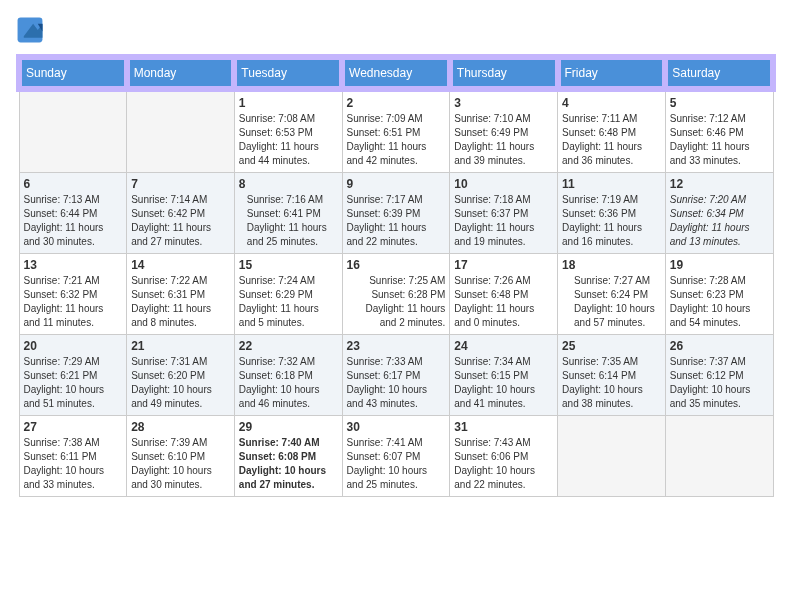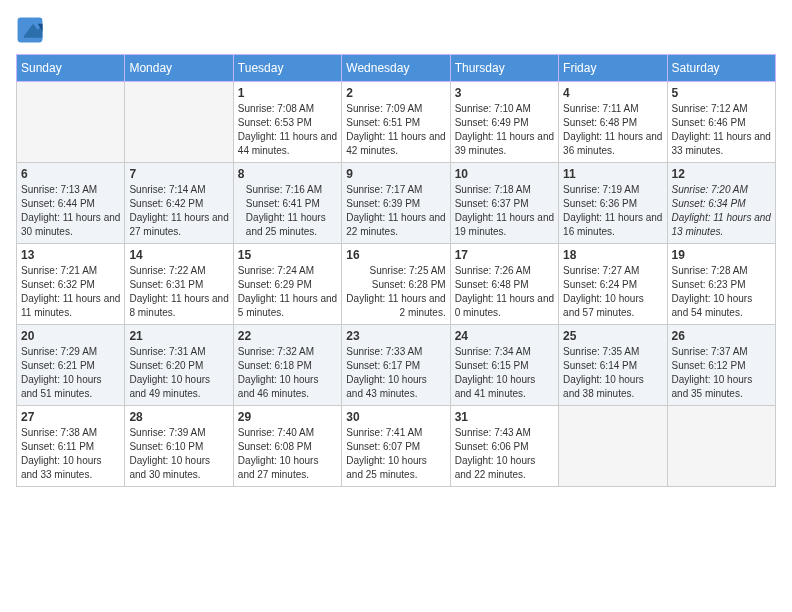--- a/index.html
+++ b/index.html
@@ -51,21 +51,21 @@
       border-collapse: collapse;
       font-size: 10.5px;
     }
     .calendar th {
       background: #4a90d9;
       color: #fff;
       padding: 6px 4px;
       text-align: left;
       font-weight: normal;
       font-size: 12px;
-      border: 1px solid #c4b5fd;
+      border: 6px solid #c4b5fd;
     }
     .calendar td {
       border: 1px solid #ccc;
       vertical-align: top;
       padding: 4px;
       width: 108px;
       min-height: 80px;
       background: #fff;
     }
     .calendar td.empty {
@@ -224,21 +224,21 @@
 Daylight: 11 hours and 2 minutes.</div>
         </td>
         <td>
           <span class="day-num">17</span>
           <div class="day-detail" style="white-space: pre-line;">Sunrise: 7:26 AM
 Sunset: 6:48 PM
 Daylight: 11 hours and 0 minutes.</div>
         </td>
         <td>
           <span class="day-num">18</span>
-          <div class="day-detail" style="white-space: pre-line;">Sunrise: 7:27 AM
+          <div class="day-detail" style="white-space: pre-line; margin-left: 12px;">Sunrise: 7:27 AM
 Sunset: 6:24 PM
 Daylight: 10 hours and 57 minutes.</div>
         </td>
         <td>
           <span class="day-num">19</span>
           <div class="day-detail" style="white-space: pre-line;">Sunrise: 7:28 AM
 Sunset: 6:23 PM
 Daylight: 10 hours and 54 minutes.</div>
         </td>
       </tr>
@@ -294,21 +294,21 @@
 Daylight: 10 hours and 33 minutes.</div>
         </td>
         <td>
           <span class="day-num">28</span>
           <div class="day-detail" style="white-space: pre-line;">Sunrise: 7:39 AM
 Sunset: 6:10 PM
 Daylight: 10 hours and 30 minutes.</div>
         </td>
         <td>
           <span class="day-num">29</span>
-          <div class="day-detail" style="white-space: pre-line;">Sunrise: 7:40 AM
+          <div class="day-detail" style="white-space: pre-line; font-weight: bold;">Sunrise: 7:40 AM
 Sunset: 6:08 PM
 Daylight: 10 hours and 27 minutes.</div>
         </td>
         <td>
           <span class="day-num">30</span>
           <div class="day-detail" style="white-space: pre-line;">Sunrise: 7:41 AM
 Sunset: 6:07 PM
 Daylight: 10 hours and 25 minutes.</div>
         </td>
         <td>

